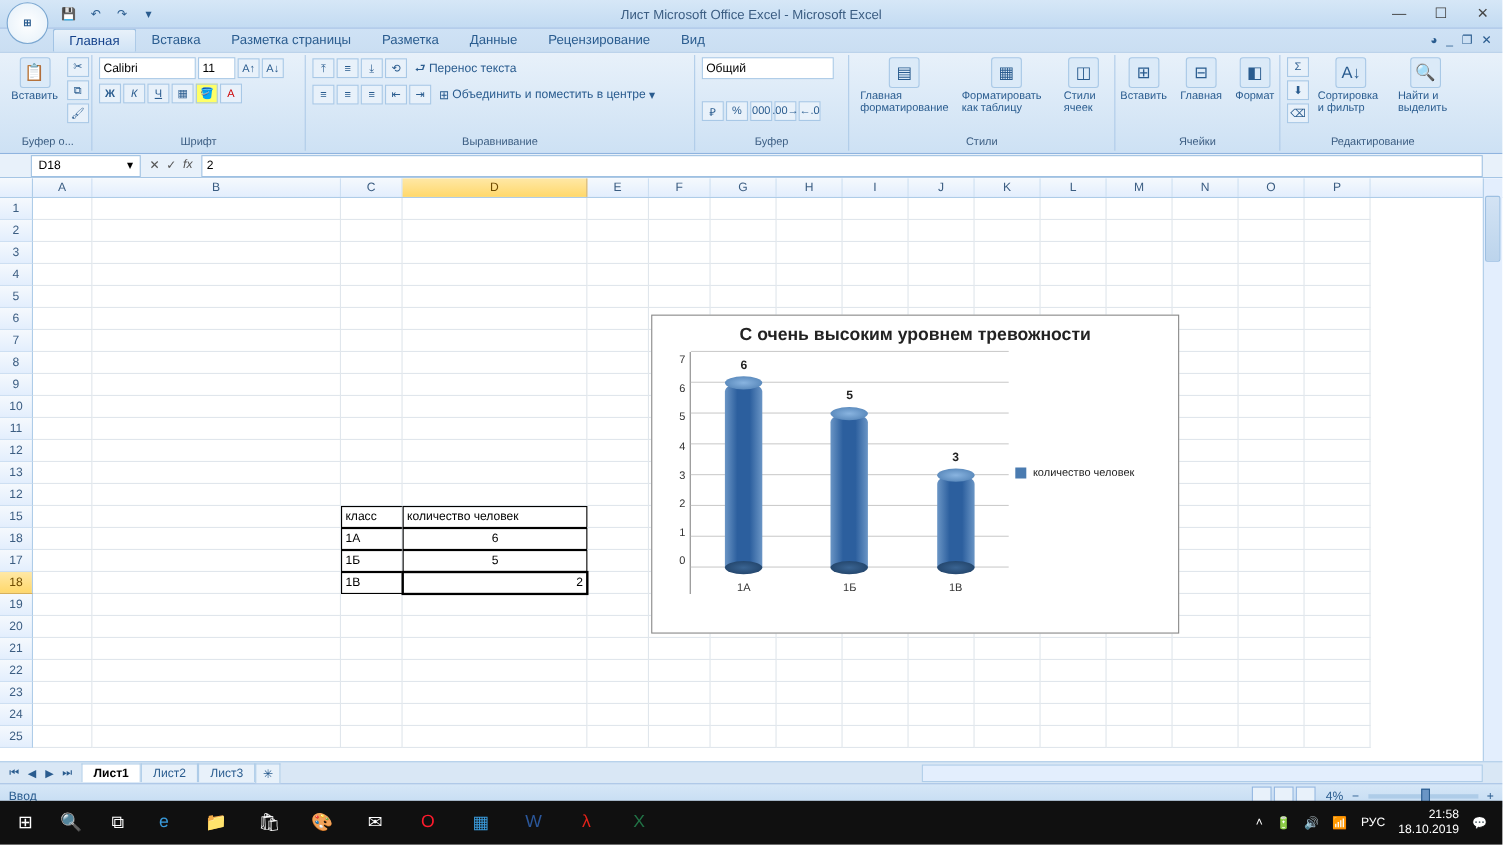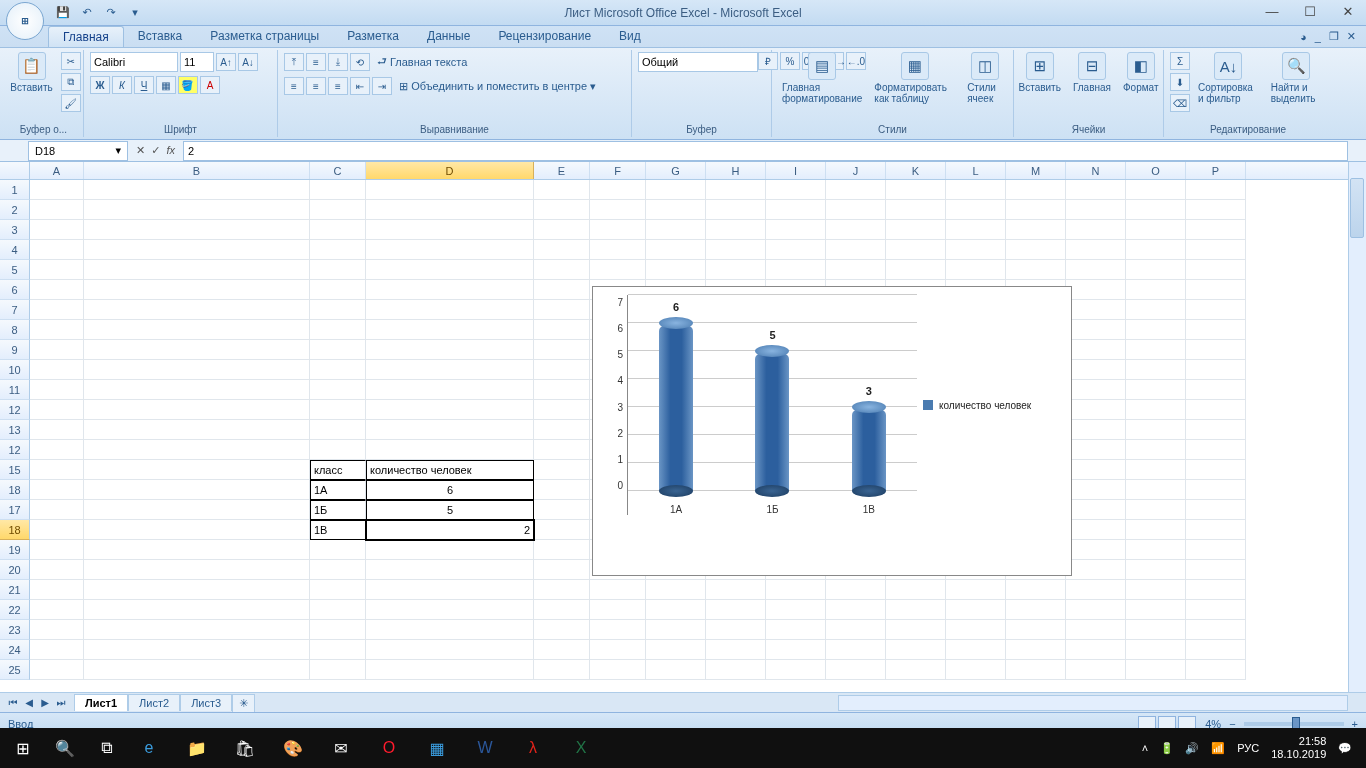--- a/index.html
+++ b/index.html
@@ -177,41 +177,41 @@
 
   <div class="ribbon-group" style="width:354px">
     <div class="rg-body" style="flex-direction:column; gap:4px; width:100%;">
       <div class="font-row">
         <div class="mini-btn">⤒</div>
         <div class="mini-btn">≡</div>
         <div class="mini-btn">⤓</div>
         <div class="mini-btn">⟲</div>
         <div class="wide-btn">
             <span>⮐</span>
-            <span>Главная текста</span>
+            <span>Перенос текста</span>
           </div>
       </div>
       <div class="font-row">
         <div class="mini-btn">≡</div>
         <div class="mini-btn">≡</div>
         <div class="mini-btn">≡</div>
         <div class="mini-btn">⇤</div>
         <div class="mini-btn">⇥</div>
         <div class="wide-btn">
             <span>⊞</span>
             <span>Объединить и поместить в центре</span>
             <span>▾</span>
           </div>
       </div>
     </div>
     <div class="ribbon-group-label">Выравнивание</div>
   </div>
 
   <div class="ribbon-group" style="width:140px">
-    <div class="rg-body" style="flex-direction:row; gap:0; width:100%;">
+    <div class="rg-body" style="flex-direction:column; gap:20px; width:100%;">
       <input class="font-select" style="width: 120px;" value="Общий">
       <div class="font-row">
         <div class="mini-btn">₽</div>
         <div class="mini-btn">%</div>
         <div class="mini-btn">000</div>
         <div class="mini-btn">.00→</div>
         <div class="mini-btn">←.0</div>
       </div>
     </div>
     <div class="ribbon-group-label">Буфер</div>
@@ -780,20 +780,21 @@
         <div class="cell" style="width: 60px;"></div>
         <div class="cell" style="width: 60px;"></div>
         <div class="cell" style="width: 60px;"></div>
         <div class="cell" style="width: 60px;"></div>
         <div class="cell" style="width: 60px;"></div>
         <div class="cell" style="width: 60px;"></div>
       </div>
     </div>
 
   <div class="chart-obj">
+    <div class="chart-title">С очень высоким уровнем тревожности</div>
     <div class="chart-body">
       <div class="axis-labels" id="yticks">
           <div>7</div>
           <div>6</div>
           <div>5</div>
           <div>4</div>
           <div>3</div>
           <div>2</div>
           <div>1</div>
           <div>0</div>

